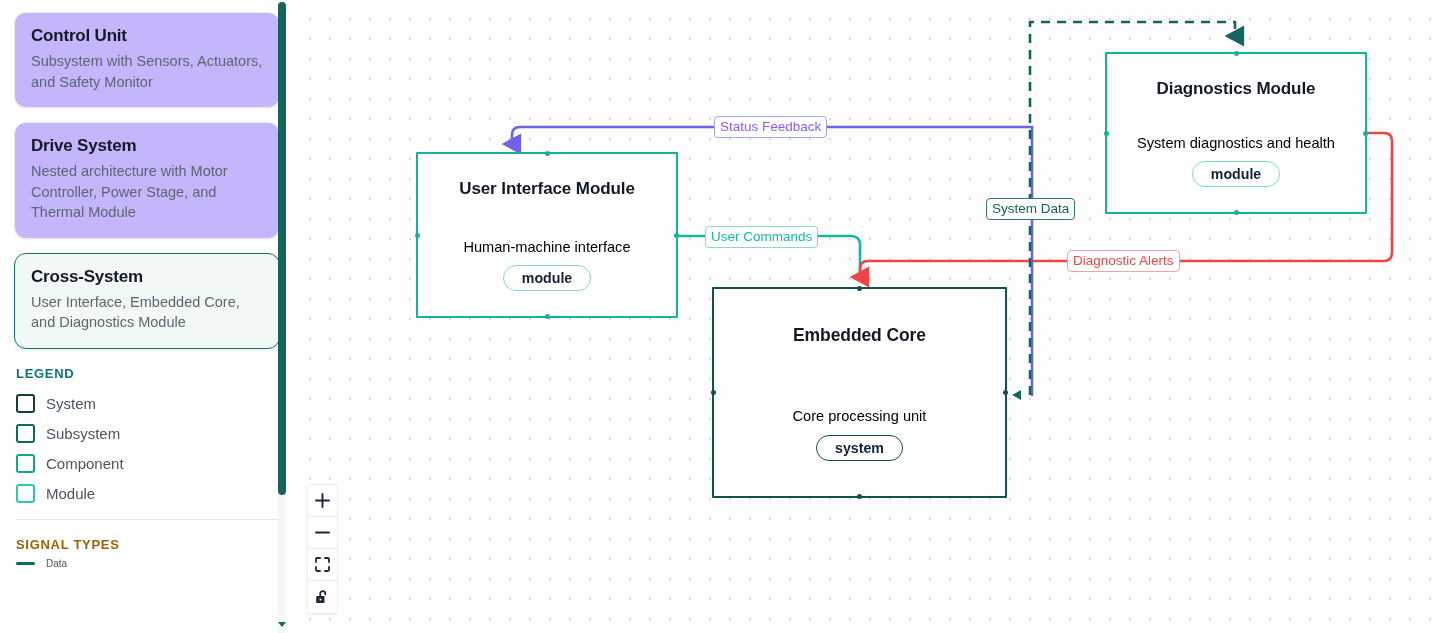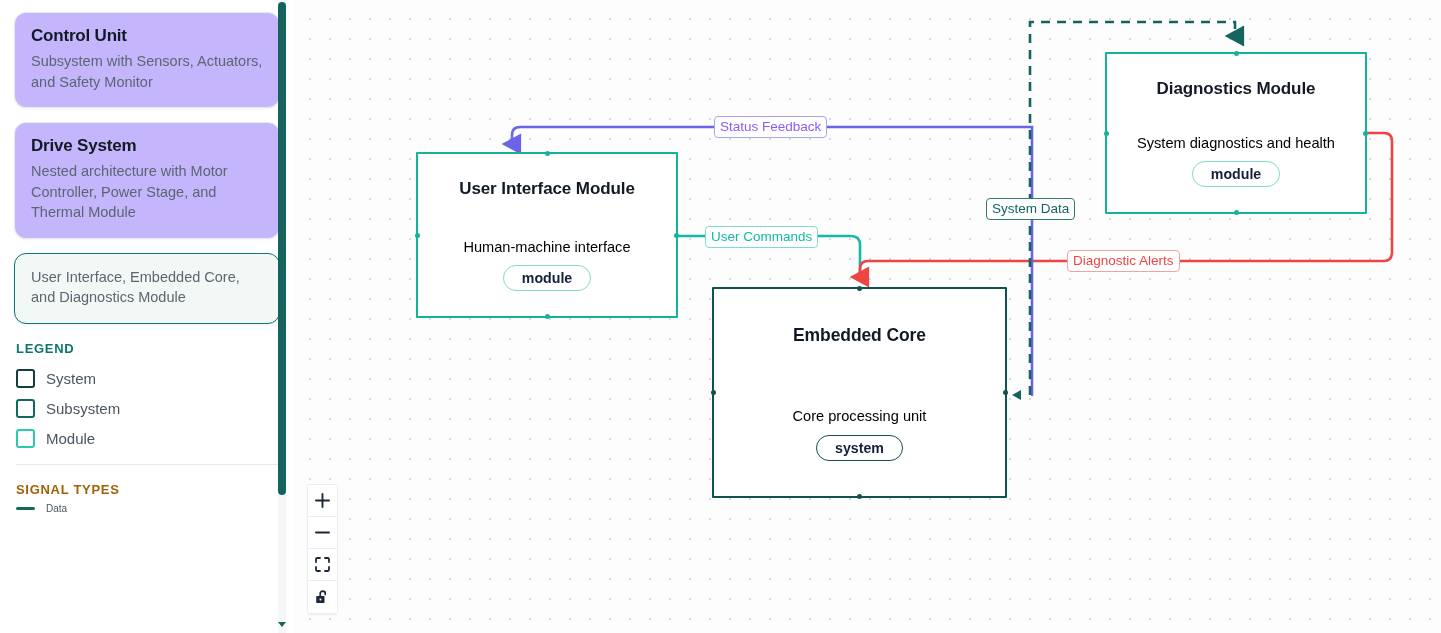--- a/index.html
+++ b/index.html
@@ -167,32 +167,37 @@
         <div class="card-title">Control Unit</div>
         <div class="card-desc">Subsystem with Sensors, Actuators, and Safety Monitor</div>
       </div>
 
       <div class="card">
         <div class="card-title">Drive System</div>
         <div class="card-desc">Nested architecture with Motor Controller, Power Stage, and Thermal Module</div>
       </div>
 
       <div class="card selected">
+        <div class="card-title">Cross-System</div>
         <div class="card-desc">User Interface, Embedded Core, and Diagnostics Module</div>
       </div>
 
       <div class="legend-title">LEGEND</div>
 
       <div class="legend-row">
         <span class="swatch" style="border:2.2px solid #123f3c"></span>
         <span class="legend-label">System</span>
       </div>
       <div class="legend-row">
         <span class="swatch" style="border:2.2px solid #10695f"></span>
         <span class="legend-label">Subsystem</span>
+      </div>
+      <div class="legend-row">
+        <span class="swatch" style="border:2.2px solid #11a395"></span>
+        <span class="legend-label">Component</span>
       </div>
       <div class="legend-row">
         <span class="swatch" style="border:2.2px solid #2cc9ae"></span>
         <span class="legend-label">Module</span>
       </div>
 
       <div class="divider"></div>
 
       <div class="sigtitle">SIGNAL TYPES</div>
       <div class="sig-row">

